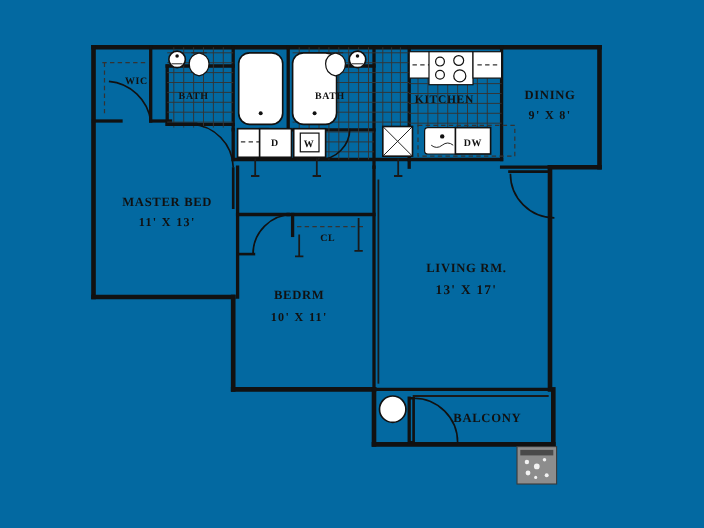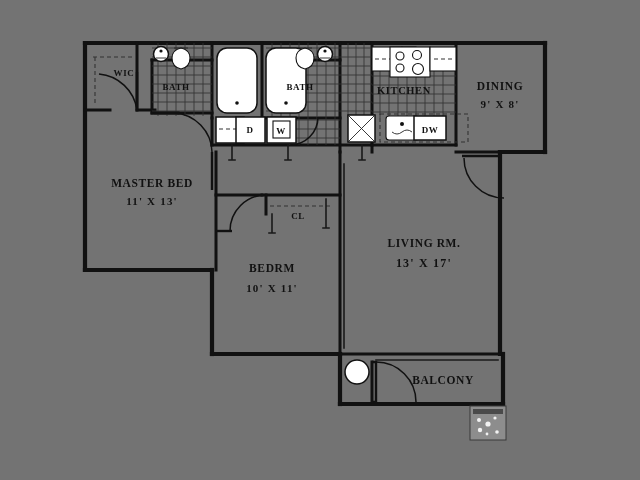--- a/index.html
+++ b/index.html
@@ -10,21 +10,21 @@
   body {
     width: 640px;
     height: 480px;
     overflow: hidden;
     font-family: "Liberation Serif", serif;
   }
   #plan-stage {
     position: relative;
     width: 640px;
     height: 480px;
-    background: #737373;
+    background: #0369a1;
   }
   #floorplan-svg {
     position: absolute;
     left: 0;
     top: 0;
     width: 640px;
     height: 480px;
     display: block;
   }
   .room-label {

